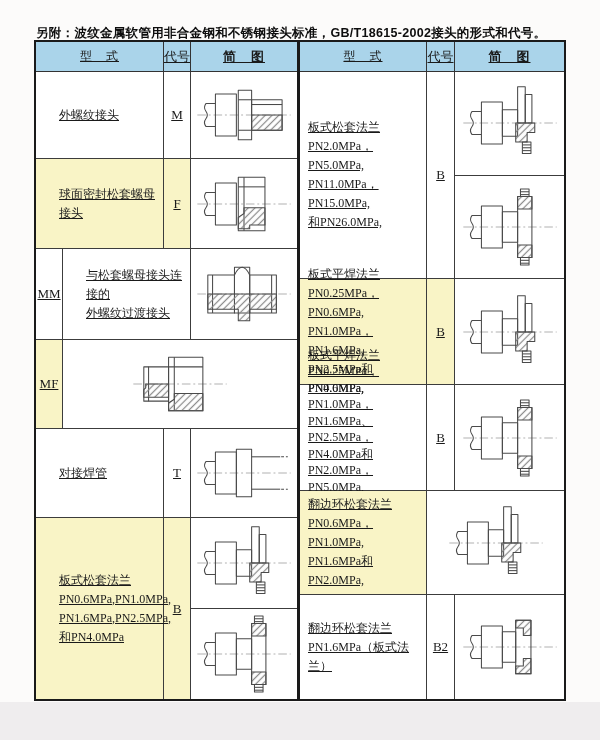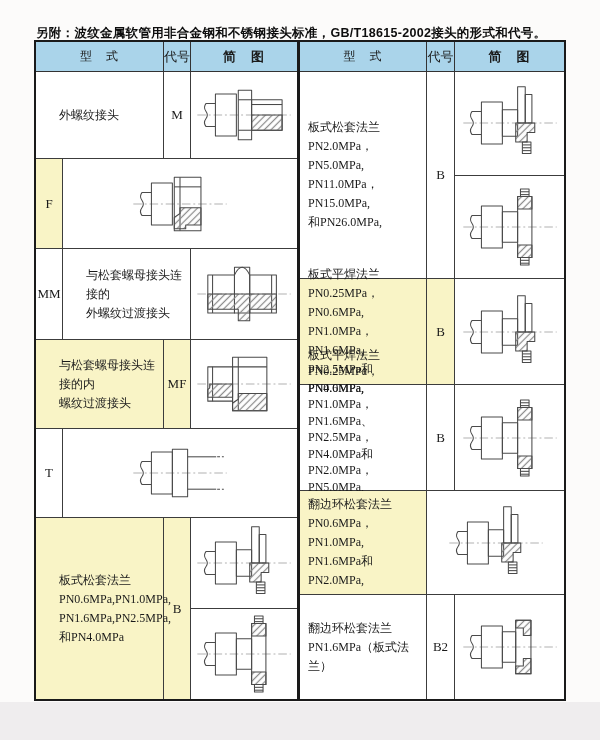--- a/index.html
+++ b/index.html
@@ -12,21 +12,21 @@
   .gray-bottom{position:absolute;left:0;top:702px;width:600px;height:38px;background:#efedee;}
   .title{
     position:absolute;left:36px;top:25px;width:560px;
     font:bold 12.5px/16px "Liberation Sans","DejaVu Sans",sans-serif;
     letter-spacing:.3px;color:#0d0d0d;
   }
   .table-wrap{
     position:absolute;left:34px;top:40px;
     display:flex;border:2px solid var(--border,#1a1a1a);background:#fff;
   }
-  .half{display:flex;flex-direction:column;}
+  .half{display:flex;flex-direction:column;text-decoration:underline;}
   .half.lh{width:261px;}
   .half.rh{width:264px;border-left:3px solid var(--border,#1a1a1a);}
   .hdr{display:flex;height:30px;}
   .hc{
     background:var(--hdr-bg,#aad4ea);
     display:flex;align-items:center;justify-content:center;
     font:bold 13px "Liberation Sans","DejaVu Sans",sans-serif;
     border-right:1px solid #333;border-bottom:1px solid #333;
     box-sizing:border-box;letter-spacing:1px;
   }
@@ -85,20 +85,21 @@
                 <rect x="60" y="26" width="32" height="32"></rect>
                 <line x1="60" y1="31" x2="92" y2="31"></line>
                 <rect x="60" y="42" width="32" height="16" fill="url(#hx)"></rect>
               </g>
             </svg>
           </div>
       </div>
     </div>
 
     <div class="row rh90 yl">
+      <div class="c ct">球面密封松套螺母接头</div>
       <div class="c cc">F</div>
       <div class="c cd" style="background:#fff;">
         <div class="sub">
             <svg viewBox="0 0 104 84" xmlns="http://www.w3.org/2000/svg">
               <defs>
                 <pattern id="hx" patternUnits="userSpaceOnUse" width="5" height="5" patternTransform="rotate(45)">
                   <line x1="2.5" y1="0" x2="2.5" y2="5" stroke="#8a8a8a" stroke-width="1.3"></line>
                 </pattern>
               </defs>
               <g fill="none" stroke="#4a4a4a" stroke-width="1.1" stroke-linejoin="round">
@@ -136,22 +137,20 @@
                 <rect x="58" y="22" width="28" height="40"></rect>
                 <line x1="81" y1="22" x2="81" y2="62"></line>
                 <polygon points="14,42 86,42 86,58 58,58 58,70 46,70 46,58 14,58" fill="url(#hx)"></polygon>
               </g>
             </svg>
           </div>
       </div>
     </div>
 
     <div class="row rh89 yl">
-      <div class="c ct">与松套螺母接头连接的内
-螺纹过渡接头</div>
       <div class="c cc">MF</div>
       <div class="c cd" style="background:#fff;">
         <div class="sub">
             <svg viewBox="0 0 104 84" xmlns="http://www.w3.org/2000/svg">
               <defs>
                 <pattern id="hx" patternUnits="userSpaceOnUse" width="5" height="5" patternTransform="rotate(45)">
                   <line x1="2.5" y1="0" x2="2.5" y2="5" stroke="#8a8a8a" stroke-width="1.3"></line>
                 </pattern>
               </defs>
               <g fill="none" stroke="#4a4a4a" stroke-width="1.1" stroke-linejoin="round">
@@ -163,20 +162,21 @@
                 <line x1="40" y1="24" x2="76" y2="24"></line>
                 <polygon points="16,42 40,42 40,56 14,56 14,48 16,46" fill="url(#hx)"></polygon>
                 <polygon points="46,52 76,52 76,70 40,70 40,62 46,58" fill="url(#hx)"></polygon>
               </g>
             </svg>
           </div>
       </div>
     </div>
 
     <div class="row rh89">
+      <div class="c ct">对接焊管</div>
       <div class="c cc">T</div>
       <div class="c cd">
         <div class="sub">
             <svg viewBox="0 0 104 84" xmlns="http://www.w3.org/2000/svg">
               <defs>
                 <pattern id="hx" patternUnits="userSpaceOnUse" width="5" height="5" patternTransform="rotate(45)">
                   <line x1="2.5" y1="0" x2="2.5" y2="5" stroke="#8a8a8a" stroke-width="1.3"></line>
                 </pattern>
               </defs>
               <g fill="none" stroke="#4a4a4a" stroke-width="1.1" stroke-linejoin="round">

